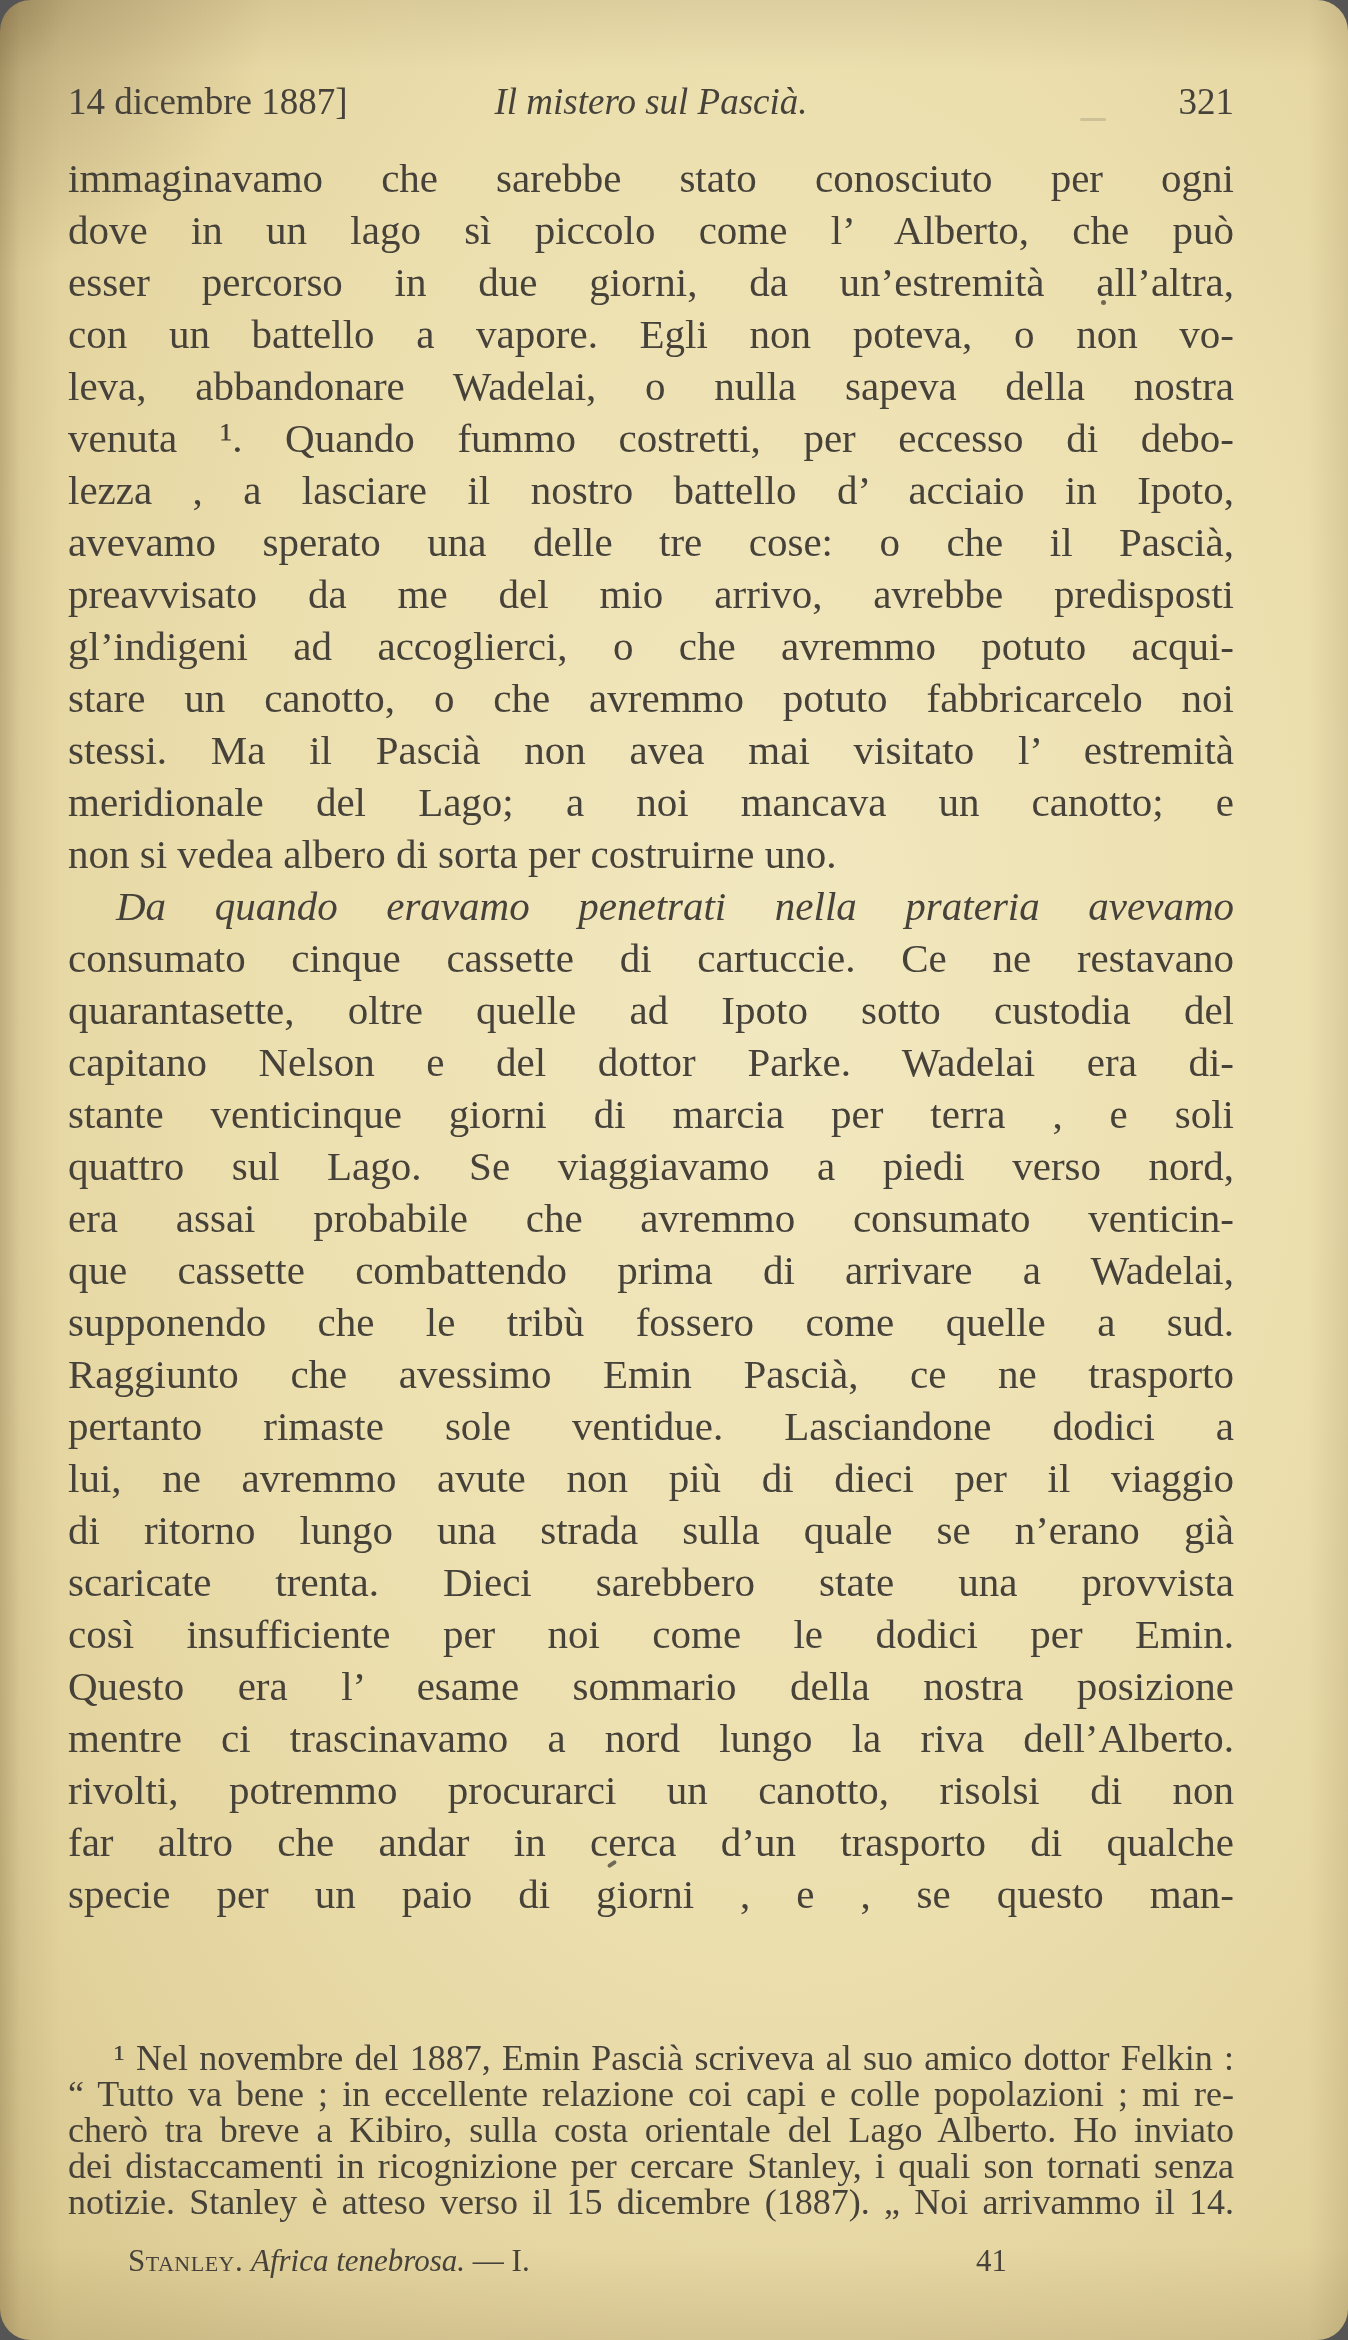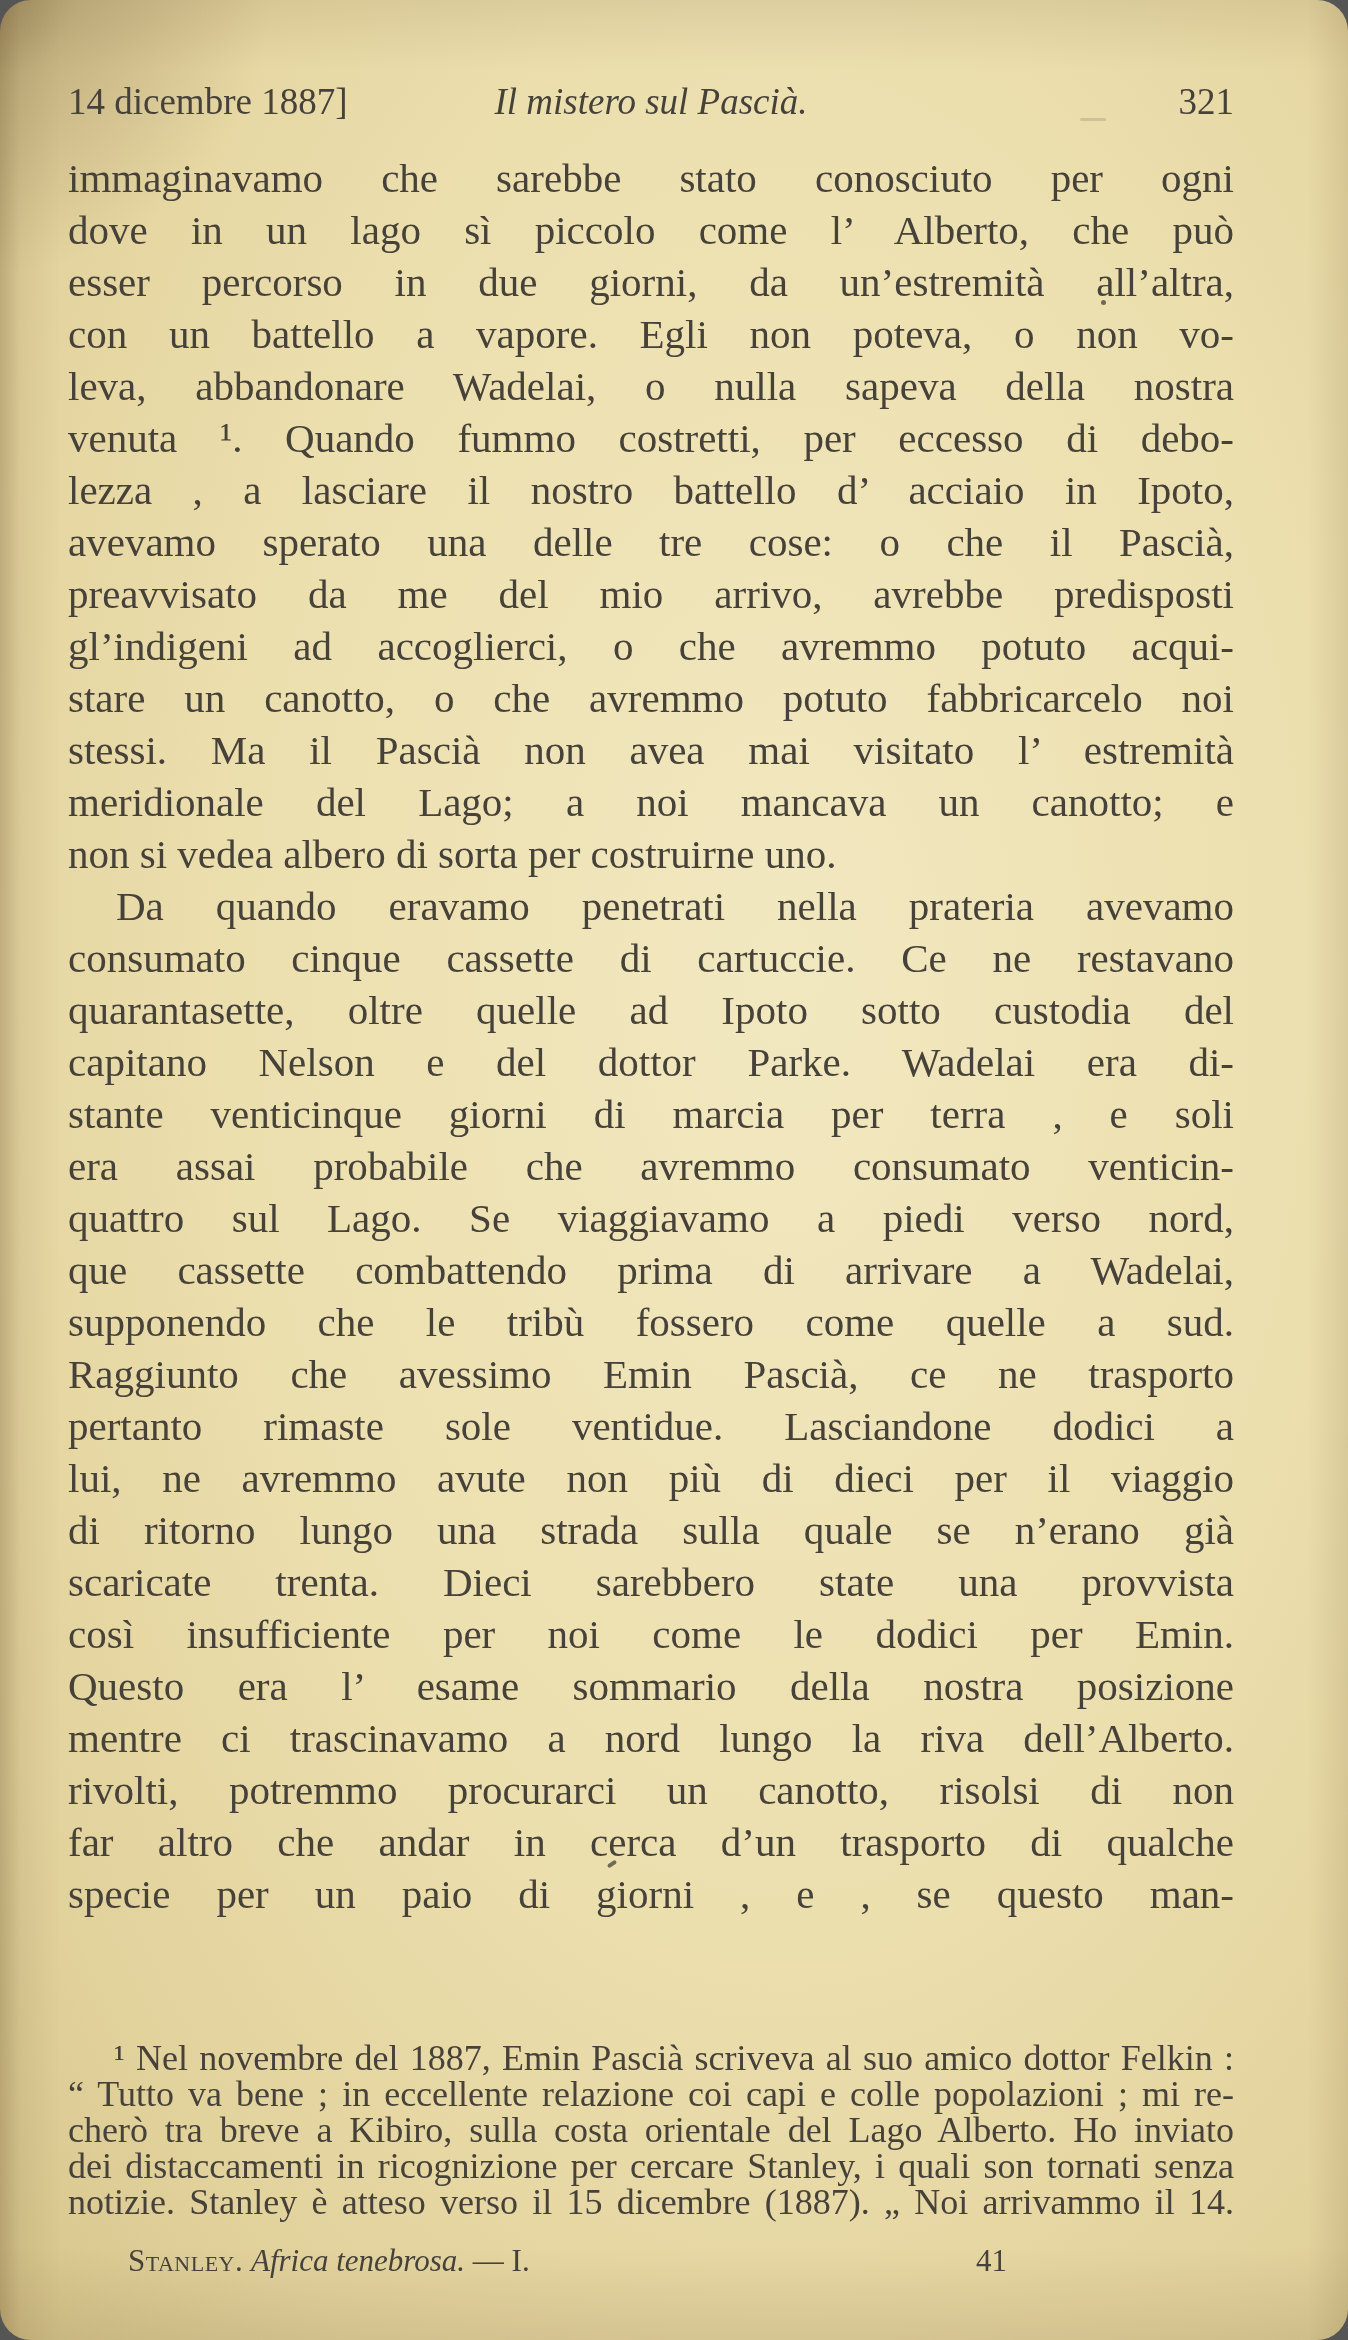--- a/index.html
+++ b/index.html
@@ -21,21 +21,21 @@
   }
   
   .header { position:absolute; left:68px; top:80px; width:1166px; height:46px; font-size:37px; line-height:44px; }
   .header .date   { position:absolute; left:0; top:0; }
   .header .title  { position:absolute; left:0; right:0; text-align:center; font-style:italic; }
   .header .pagenum{ position:absolute; right:0; top:0; }
   
   .bodytext { position:absolute; left:68px; top:152px; width:1166px; font-size:41px; line-height:52px; }
   .tline { height:52px; text-align:justify; text-align-last:justify; }
   .para.endshort .tline:last-child { text-align-last:left; }
-  .para.indent-first .tline:first-child { text-indent:48px; }
+  .para.indent-first .tline:first-child { text-indent:48px;font-style:italic; }
   
   .footnote { position:absolute; left:68px; top:2040px; width:1166px; font-size:36px; line-height:36px; }
   .footnote .fline { height:36px; text-align:justify; text-align-last:justify; }
   .footnote .fline:first-child { text-indent:46px; }
   
   .footer { position:absolute; left:128px; top:2243px; font-size:31px; white-space:nowrap; }
   .footer .author { font-variant:small-caps; letter-spacing:0.5px; }
   .footer .book { font-style:italic; }
   .footer-num { position:absolute; left:976px; top:2243px; font-size:31px; }
   
@@ -71,22 +71,22 @@
         <div class="tline">stessi. Ma il Pascià non avea mai visitato l’ estremità</div>
         <div class="tline">meridionale del Lago; a noi mancava un canotto; e</div>
         <div class="tline">non si vedea albero di sorta per costruirne uno.</div>
       </div>
     <div class="para indent-first">
         <div class="tline">Da quando eravamo penetrati nella prateria avevamo</div>
         <div class="tline">consumato cinque cassette di cartuccie. Ce ne restavano</div>
         <div class="tline">quarantasette, oltre quelle ad Ipoto sotto custodia del</div>
         <div class="tline">capitano Nelson e del dottor Parke. Wadelai era di-</div>
         <div class="tline">stante venticinque giorni di marcia per terra , e soli</div>
+        <div class="tline">quattro sul Lago. Se viaggiavamo a piedi verso nord,</div>
         <div class="tline">era assai probabile che avremmo consumato venticin-</div>
-        <div class="tline">quattro sul Lago. Se viaggiavamo a piedi verso nord,</div>
         <div class="tline">que cassette combattendo prima di arrivare a Wadelai,</div>
         <div class="tline">supponendo che le tribù fossero come quelle a sud.</div>
         <div class="tline">Raggiunto che avessimo Emin Pascià, ce ne trasporto</div>
         <div class="tline">pertanto rimaste sole ventidue. Lasciandone dodici a</div>
         <div class="tline">lui, ne avremmo avute non più di dieci per il viaggio</div>
         <div class="tline">di ritorno lungo una strada sulla quale se n’erano già</div>
         <div class="tline">scaricate trenta. Dieci sarebbero state una provvista</div>
         <div class="tline">così insufficiente per noi come le dodici per Emin.</div>
         <div class="tline">Questo era l’ esame sommario della nostra posizione</div>
         <div class="tline">mentre ci trascinavamo a nord lungo la riva dell’Alberto.</div>

